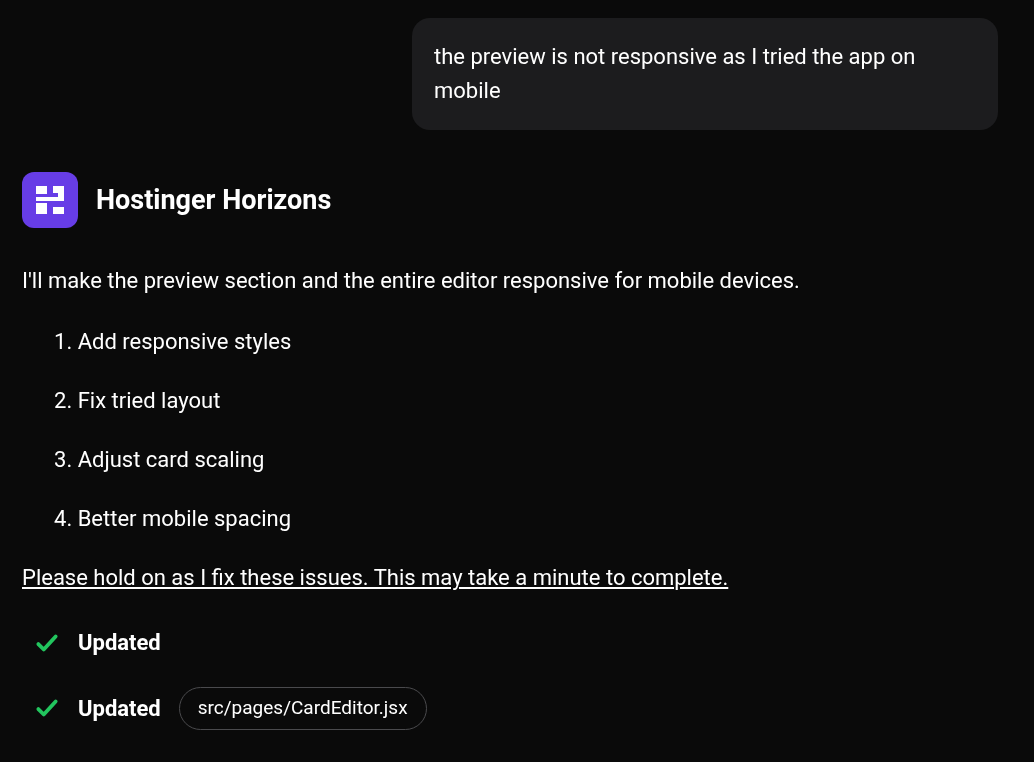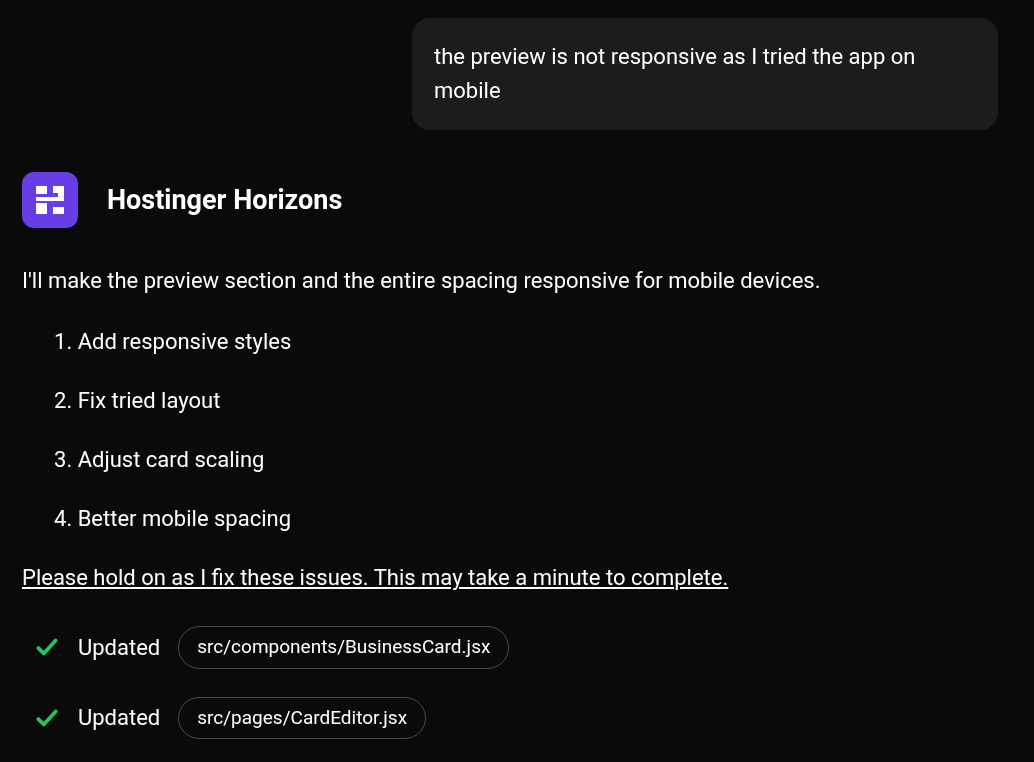--- a/index.html
+++ b/index.html
@@ -23,21 +23,21 @@
       margin-left: 390px;
       margin-right: 14px;
       margin-bottom: 42px;
       font-size: 22px;
       line-height: 1.55;
       color: #ffffff;
     }
     .assistant-header {
       display: flex;
       align-items: center;
-      gap: 29px;
+      gap: 18px;
       margin-bottom: 36px;
     }
     .logo {
       width: 56px;
       height: 56px;
       background-color: #673de6;
       border-radius: 12px;
       display: flex;
       align-items: center;
       justify-content: center;
@@ -89,21 +89,21 @@
       width: 26px;
       height: 26px;
       flex-shrink: 0;
     }
     .check-icon svg {
       width: 100%;
       height: 100%;
     }
     .update-label {
       font-size: 22px;
-      font-weight: 400;
+      font-weight: 700;
       color: #ffffff;
     }
     .file-pill {
       border: 1px solid #4a4a4d;
       border-radius: 22px;
       padding: 6px 18px;
       font-size: 19px;
       color: #ffffff;
       background-color: transparent;
     }
@@ -132,41 +132,38 @@
         <polygon points="4,21 15,21 15,32 4,32"></polygon>
         <polygon points="21,25 32,25 32,32 21,32"></polygon>
         <polygon points="4,21 32,21 32,25 10,25 10,21" opacity="0"></polygon>
       </g>
     </svg>
   </div>
   <div class="assistant-name">Hostinger Horizons</div>
 </div>
 
 <div class="assistant-body">
-  <div class="intro-text">I'll make the preview section and the entire spacing responsive for mobile devices.</div>
+  <div class="intro-text">I'll make the preview section and the entire editor responsive for mobile devices.</div>
 
   <ol class="task-list">
     <li>Add responsive styles</li>
     <li>Fix tried layout</li>
     <li>Adjust card scaling</li>
     <li>Better mobile spacing</li>
   </ol>
 
   <div class="wait-text">Please hold on as I fix these issues. This may take a minute to complete.</div>
 
   <div class="update-row">
     <div class="check-icon">
       <svg viewBox="0 0 24 24" fill="none" stroke="#22c55e" stroke-width="3.5" stroke-linecap="round" stroke-linejoin="round">
         <polyline points="4 13 9 18 20 6"></polyline>
       </svg>
     </div>
     <div class="update-label">Updated</div>
-    <div class="file-pill">
-      <span>src/components/BusinessCard.jsx</span>
-    </div>
   </div>
 
   <div class="update-row">
     <div class="check-icon">
       <svg viewBox="0 0 24 24" fill="none" stroke="#22c55e" stroke-width="3.5" stroke-linecap="round" stroke-linejoin="round">
         <polyline points="4 13 9 18 20 6"></polyline>
       </svg>
     </div>
     <div class="update-label">Updated</div>
     <div class="file-pill">

